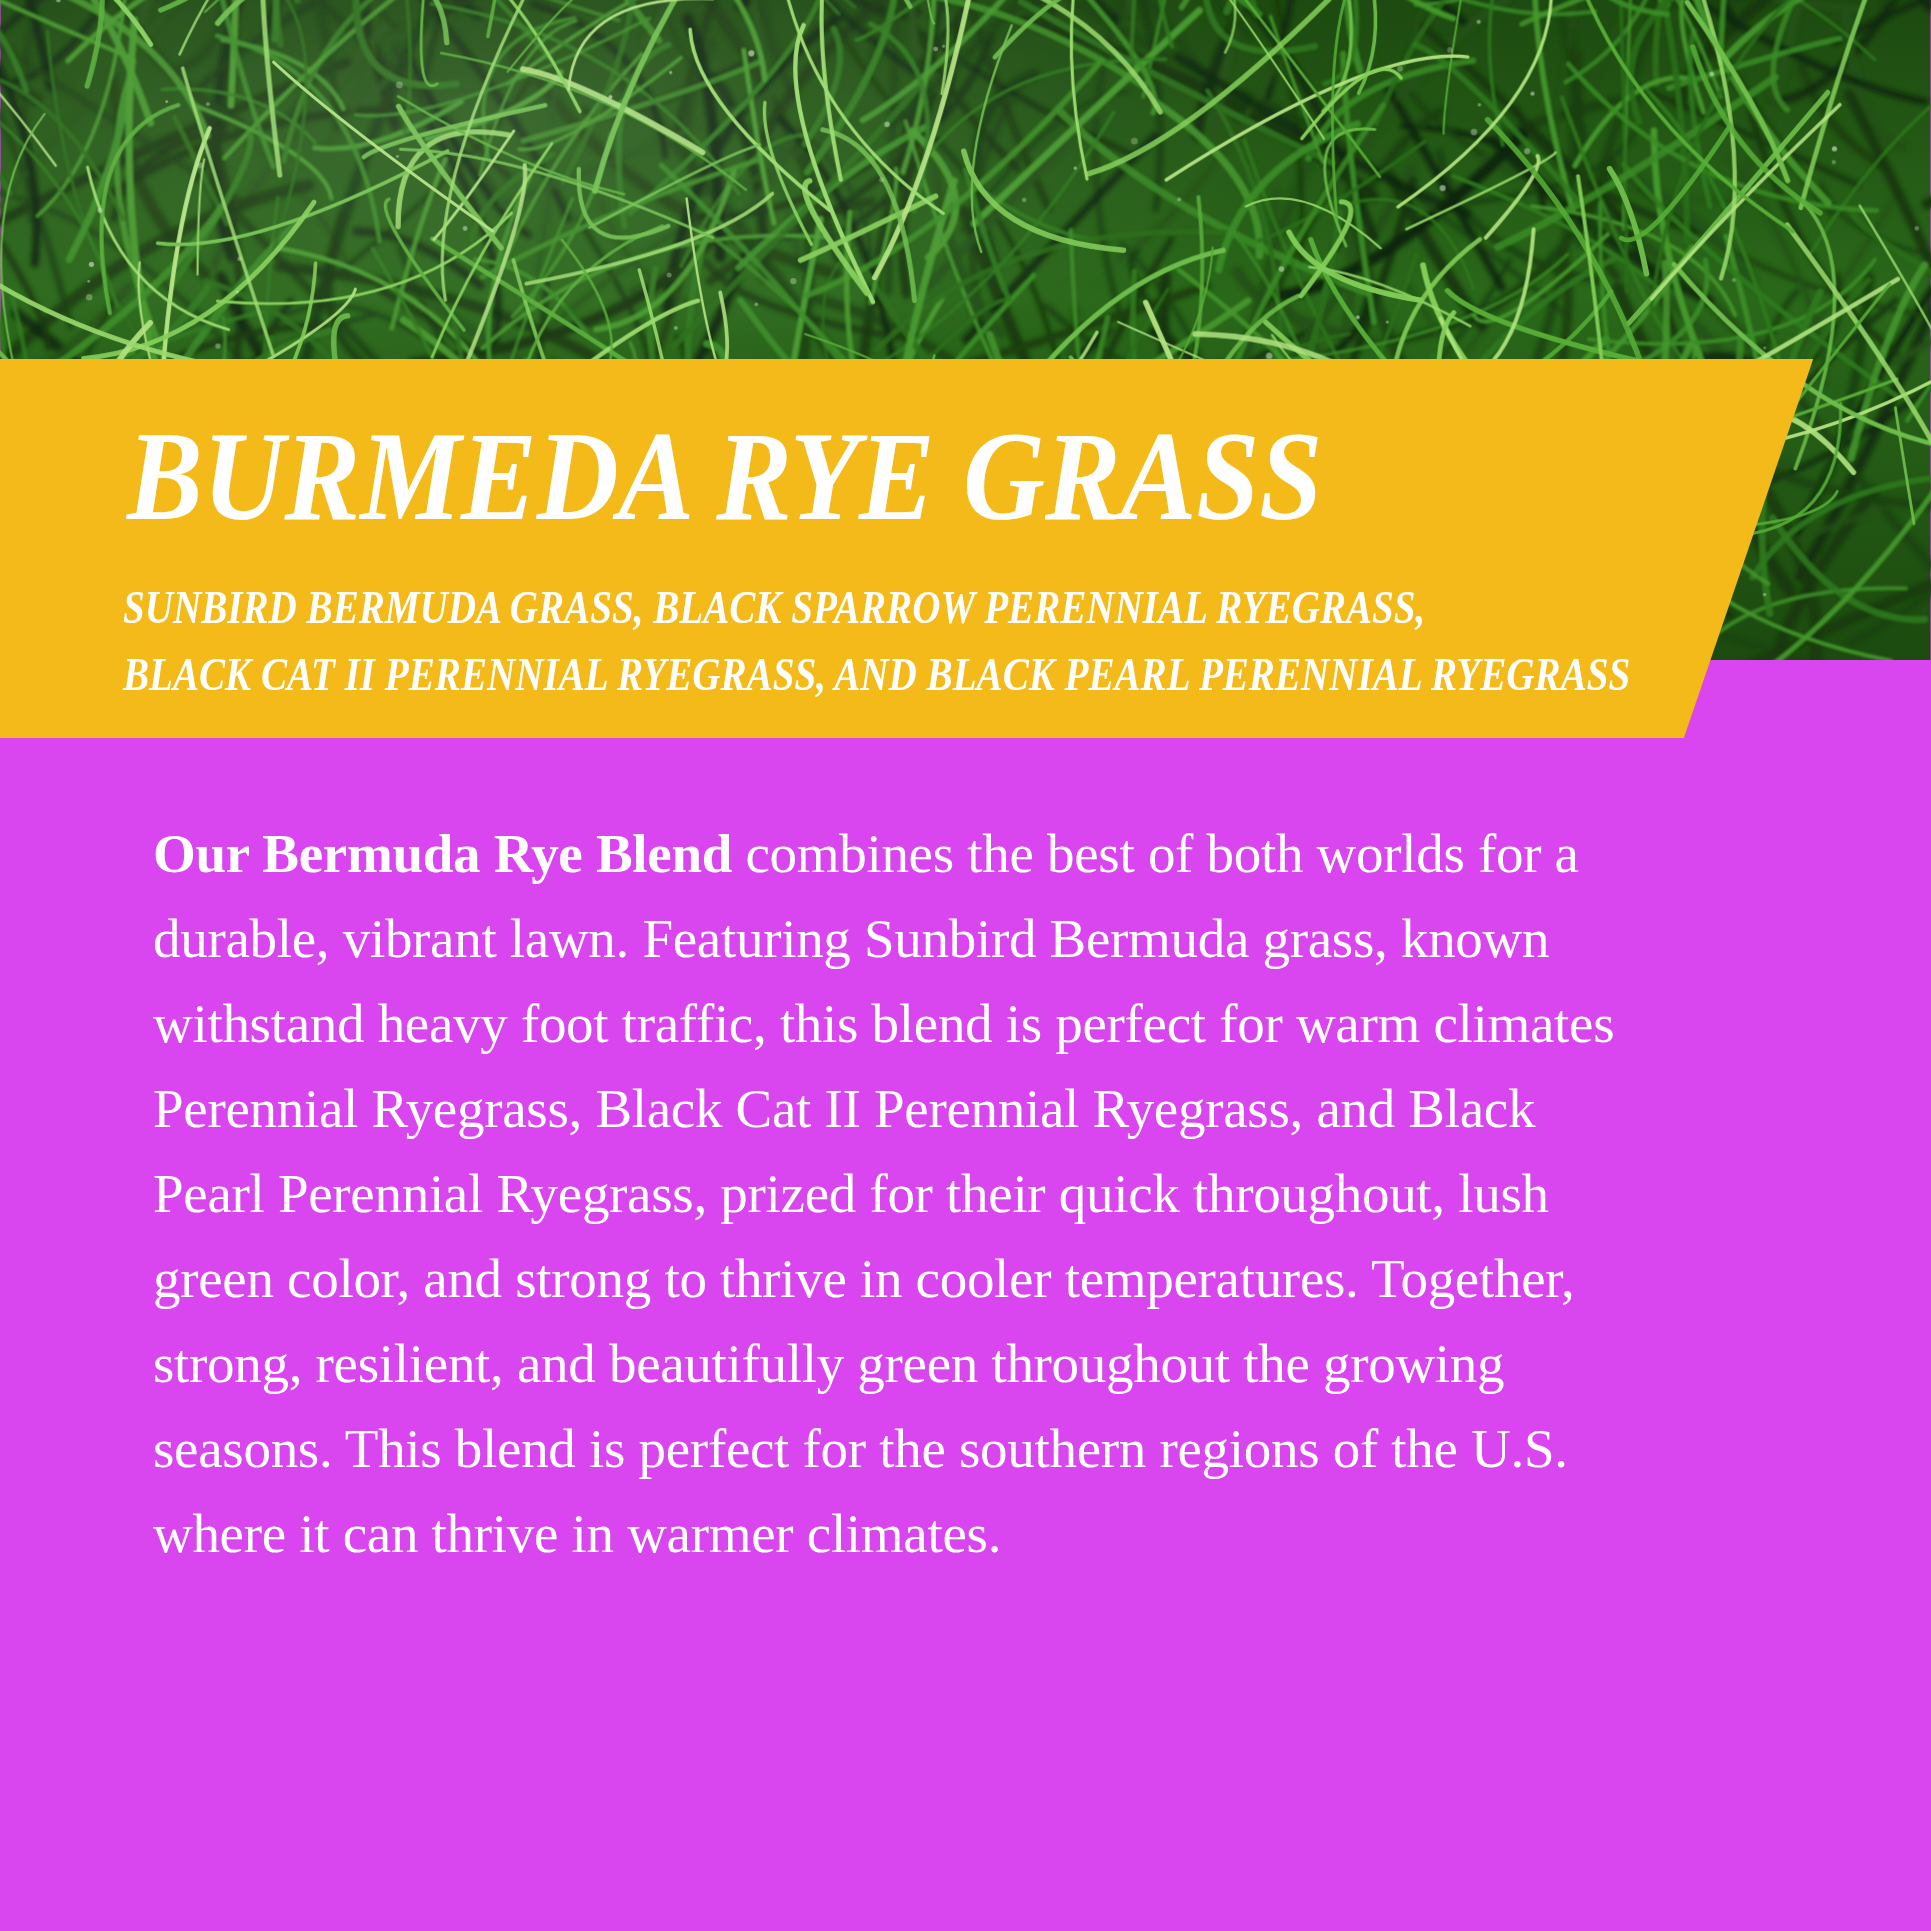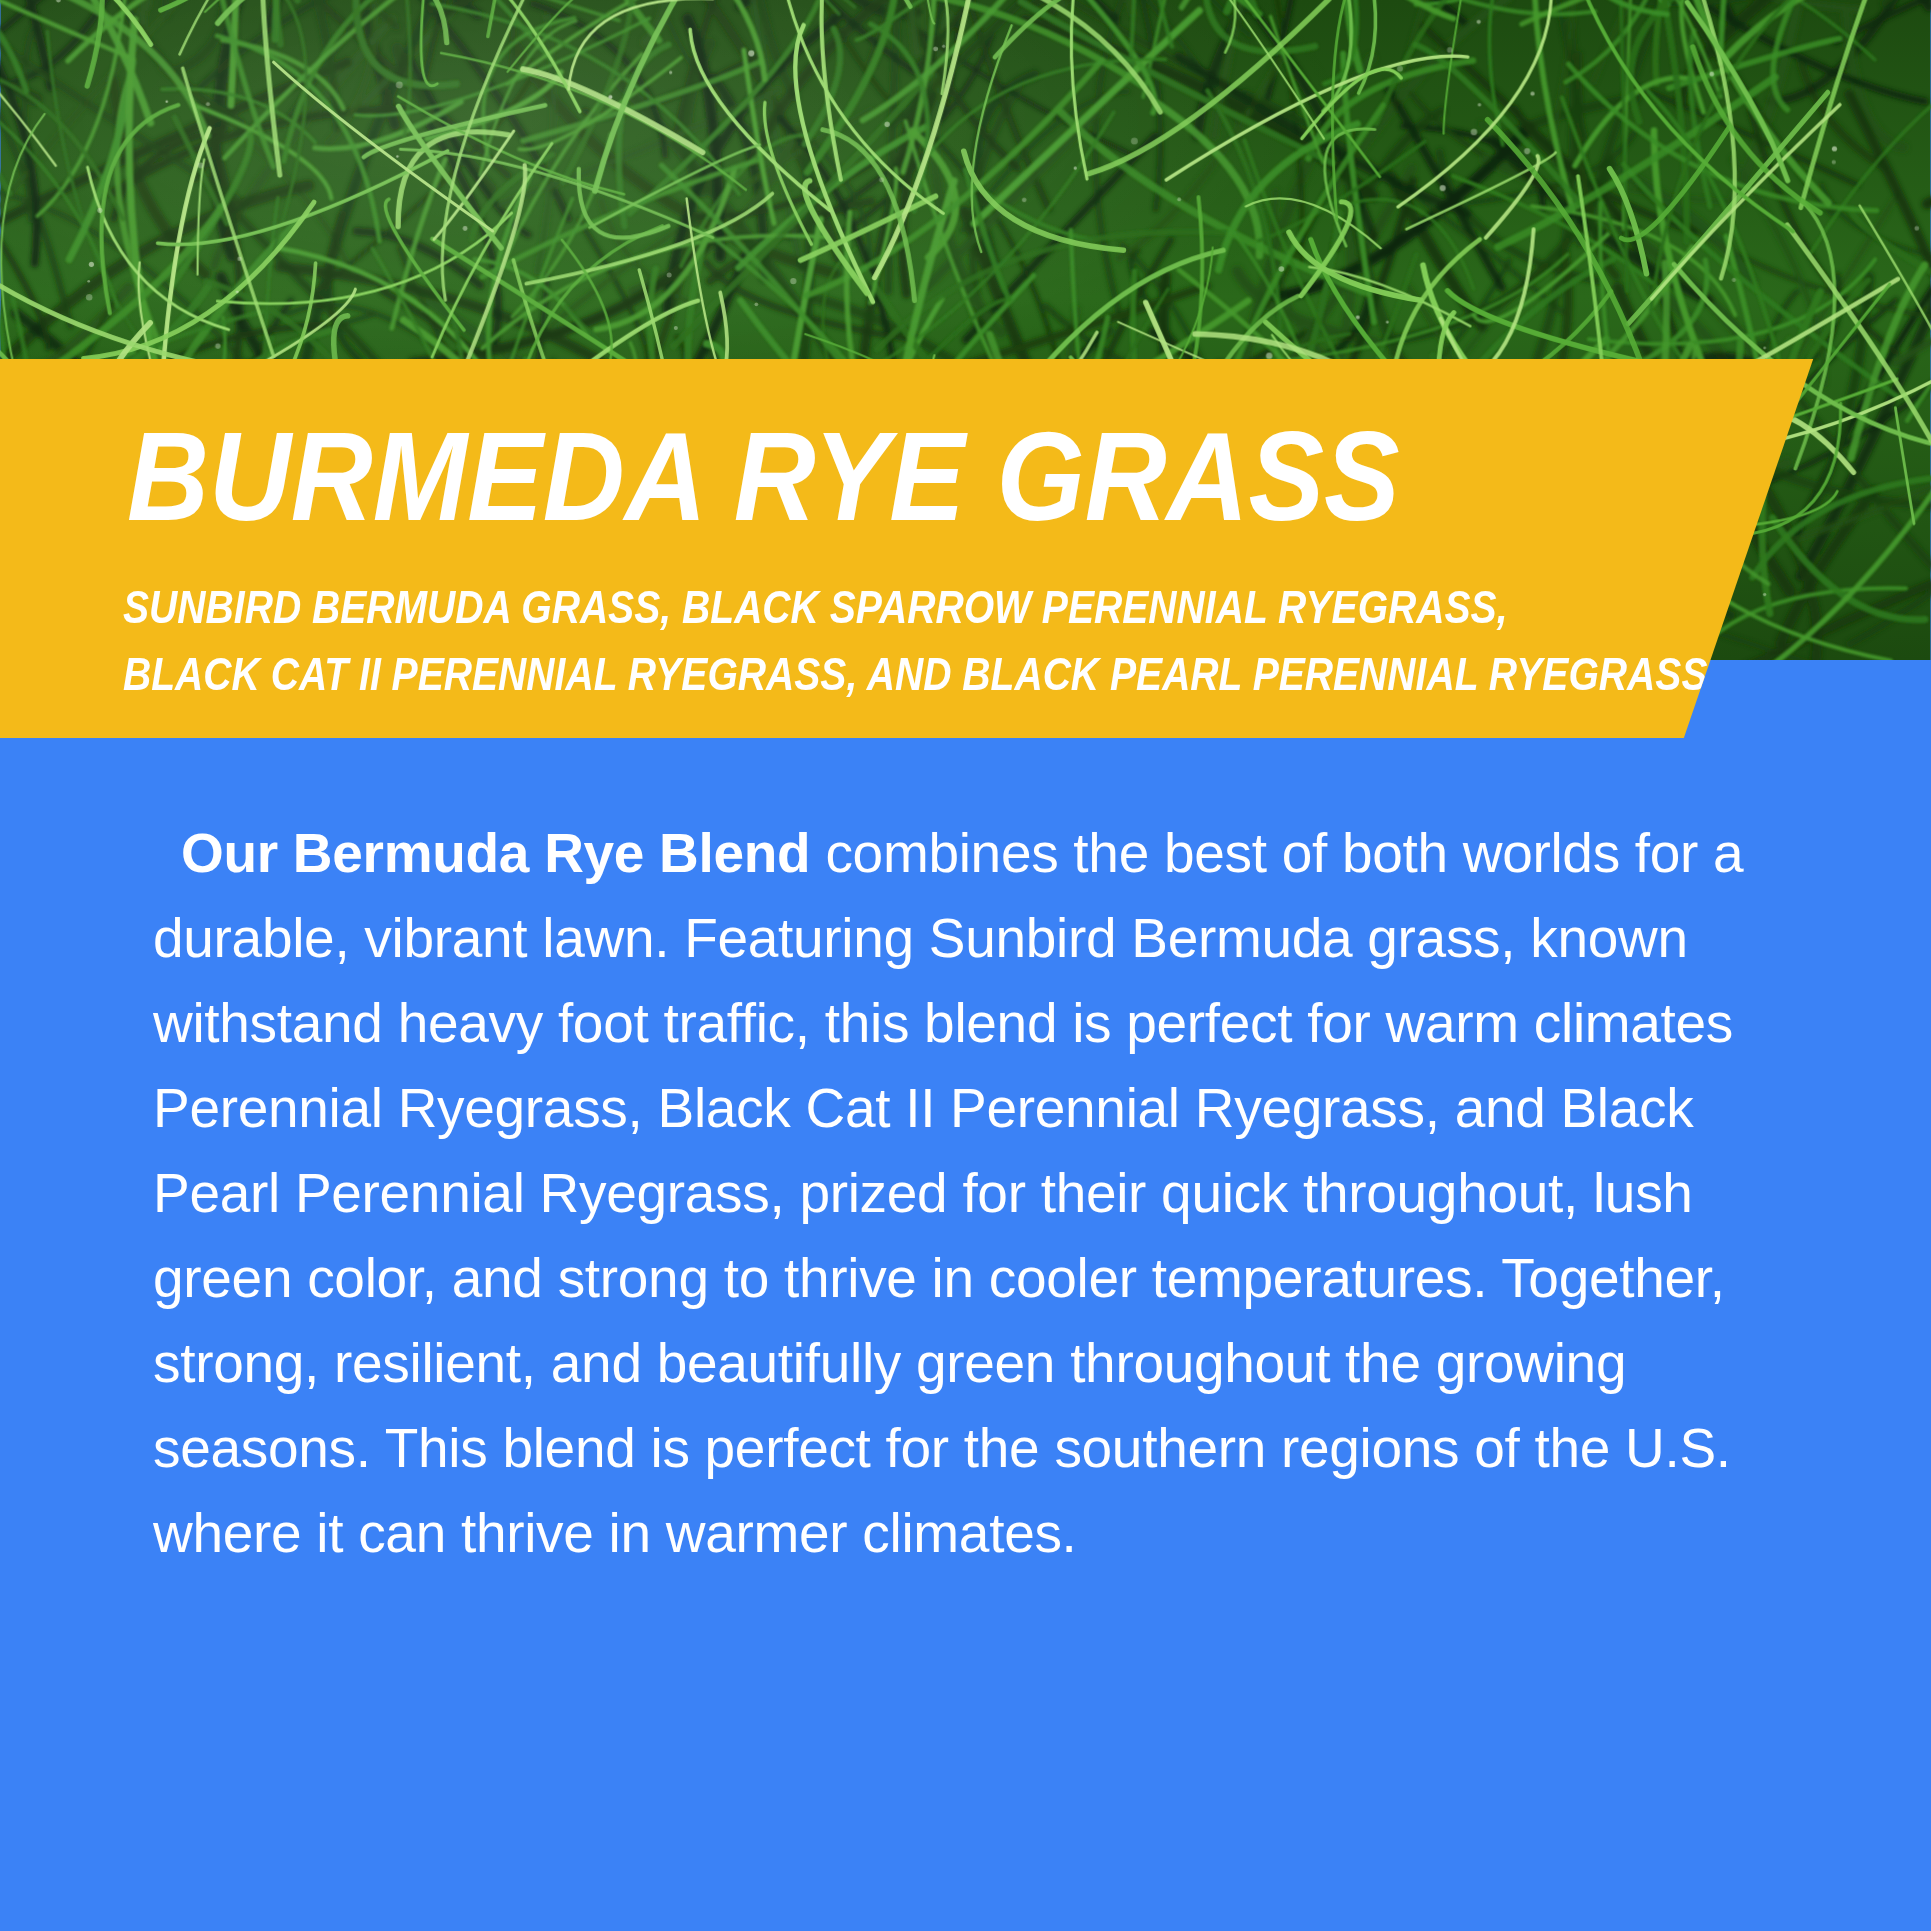--- a/index.html
+++ b/index.html
@@ -1,19 +1,19 @@
 <!DOCTYPE html>
 <html><head>
 <meta charset="utf-8">
 <style>
   html, body { margin:0; padding:0; background:#0B0B0B; }
   .page {
     position:relative; width:1931px; height:1931px;
-    background:#3b82f6; overflow:hidden;
-    font-family:Liberation Sans, sans-serif;
+    background:#d946ef; overflow:hidden;
+    font-family:Liberation Serif, serif;
   }
   .hero { position:absolute; top:0; left:0; width:1931px; height:660px; }
   .hero svg { display:block; width:1931px; height:660px; }
 
   .banner {
     position:absolute; top:359px; left:0; width:1931px; height:379px;
     background:#F4BA19;
     clip-path: polygon(0 0, 93.9% 0, 87.2% 100%, 0 100%);
   }
   .banner-title {
@@ -28,21 +28,21 @@
     color:#FFFFFF; white-space:nowrap;
     transform:scaleX(0.85); transform-origin:0 0;
   }
 
   .body-copy {
     position:absolute; left:153px; top:811px; width:1699px;
     color:#FFFFFF; font-size:55px; line-height:85px; font-weight:400;
     letter-spacing:-0.3px;
   }
   .body-copy .line { white-space:nowrap; }
-  .body-copy .lead { font-weight:700;margin-left:28px; }
+  .body-copy .lead { font-weight:700; }
 </style>
 </head>
 <body>
 
 <div class="page">
 
   <div class="hero">
     <svg viewBox="0 0 2000 684" xmlns="http://www.w3.org/2000/svg">
       <defs>
         <linearGradient id="gbg" x1="0" y1="0" x2="0" y2="1">

